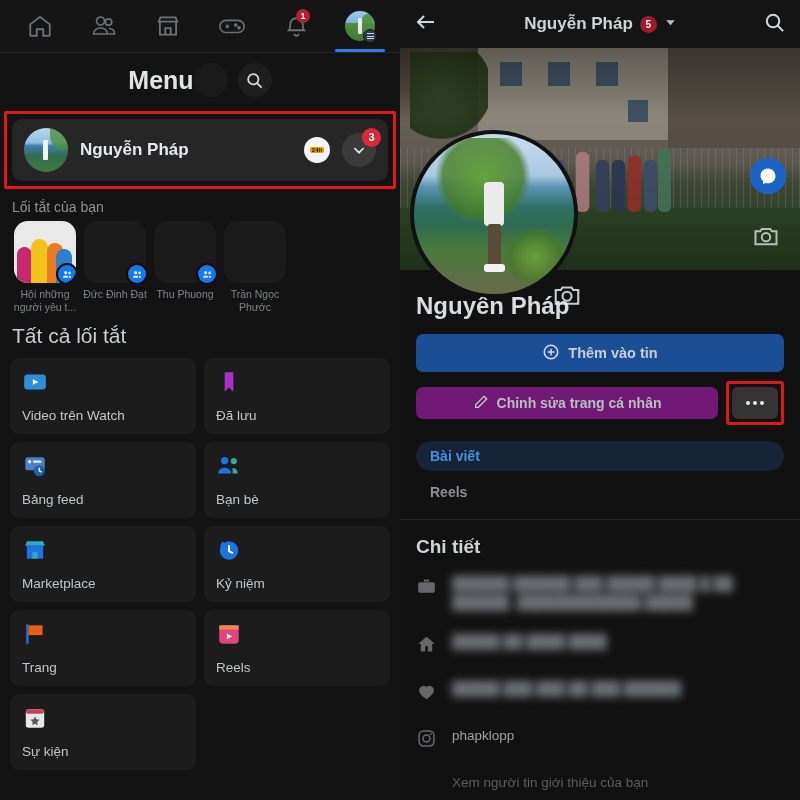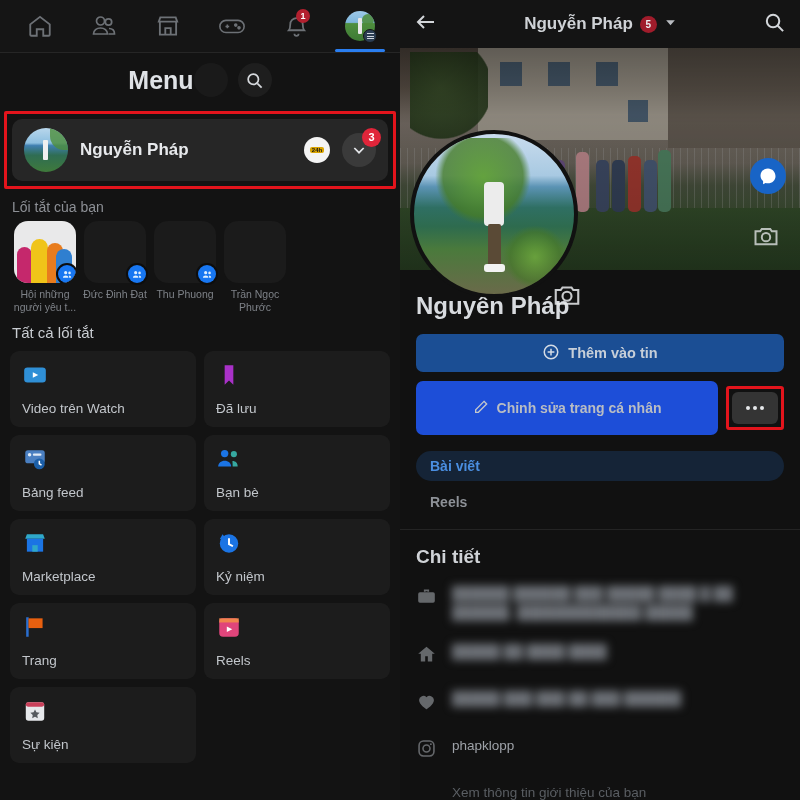--- a/index.html
+++ b/index.html
@@ -155,21 +155,21 @@
     min-width: 19px; height: 19px; border-radius: 10px;
     background: #e0253a; color: #fff;
     font-size: 11px; font-weight: bold;
     line-height: 19px; text-align: center;
   }
 
   .section-label {
     font-size: 14px; color: #8d9096;
     padding: 10px 12px 6px 12px;
   }
-  .section-label.bright { color:#c9cdd2; font-size:15px; }
+  .section-label.bright { color:#c9cdd2; font-size:21px; }
 
   .shortcut-strip {
     display: flex; padding: 0 10px; gap: 0;
   }
   .shortcut {
     width: 70px; flex: 0 0 auto;
     display: flex; flex-direction: column; align-items: center;
   }
   .sc-thumb {
     position: relative;
@@ -321,22 +321,22 @@
   }
   .btn-primary {
     margin: 14px 16px 0 16px;
     height: 38px; border-radius: 7px;
     background: #1b4e94;
     display: flex; align-items: center; justify-content: center; gap: 8px;
     color: #c7cfd9; font-size: 14.5px; font-weight: bold;
   }
   .btn-row { position: relative; margin: 9px 16px 0 16px; display: flex; gap: 8px; align-items: center; }
   .btn-secondary {
-    flex: 1; height: 54px; border-radius: 7px;
-    background: #1d4ed8;
+    flex: 1; height: 32px; border-radius: 7px;
+    background: #701a75;
     display: flex; align-items: center; justify-content: center; gap: 8px;
     color: #b9bdc3; font-size: 14px; font-weight: bold;
   }
   .more-highlight {
     border: 3px solid #e3141c;
     border-radius: 3px;
     padding: 3px;
   }
   .btn-more {
     width: 46px; height: 32px; border-radius: 6px;
@@ -777,16 +777,16 @@
           <rect x="3.5" y="3.5" width="17" height="17" rx="5"></rect>
             <circle cx="12" cy="12" r="4"></circle>
             <circle cx="17" cy="7" r="1.1" fill="#9ea2a8" stroke="none"></circle>
         </svg>
       </span>
       <span class="detail-text">phapklopp</span>
     </div>
 
     <div class="detail-row">
       <span class="detail-ico"></span>
-      <span class="detail-text faint">Xem thông tin giới thiệu của bạn</span>
+      <span class="detail-text faint">Xem người tin giới thiệu của bạn</span>
     </div>
   </div>
 </div>
 
 </body></html>

